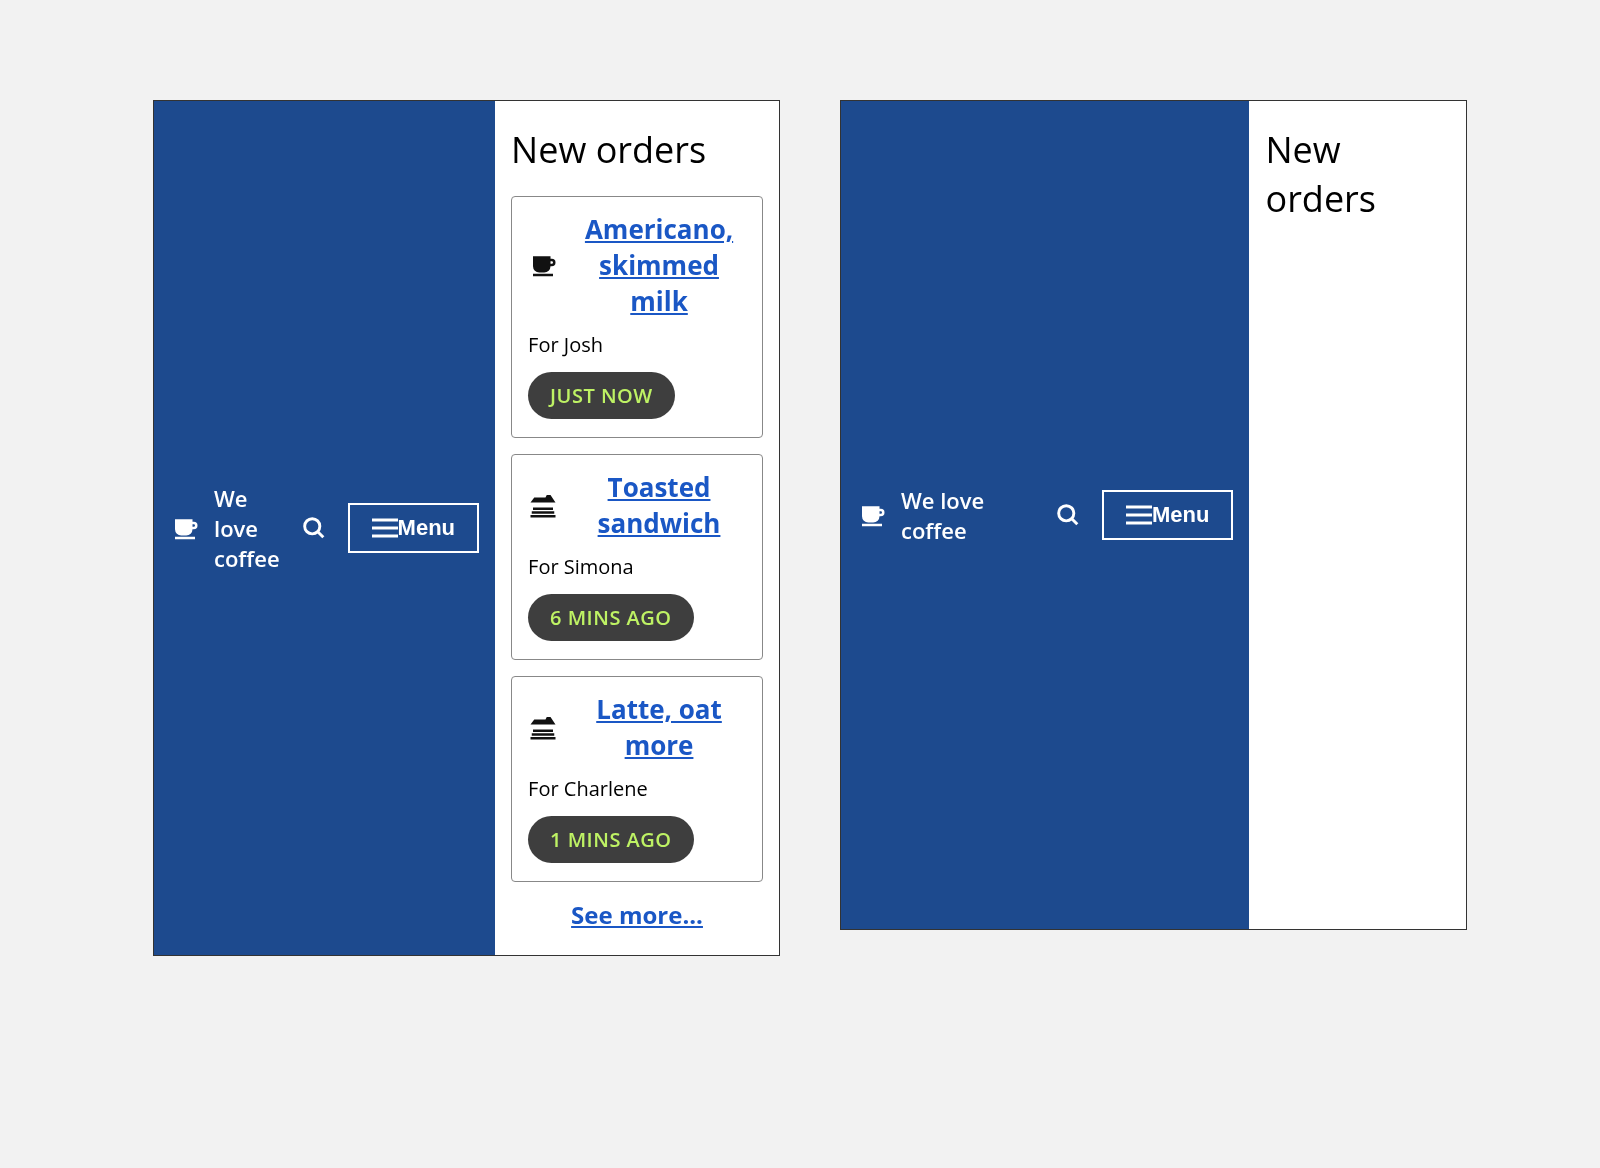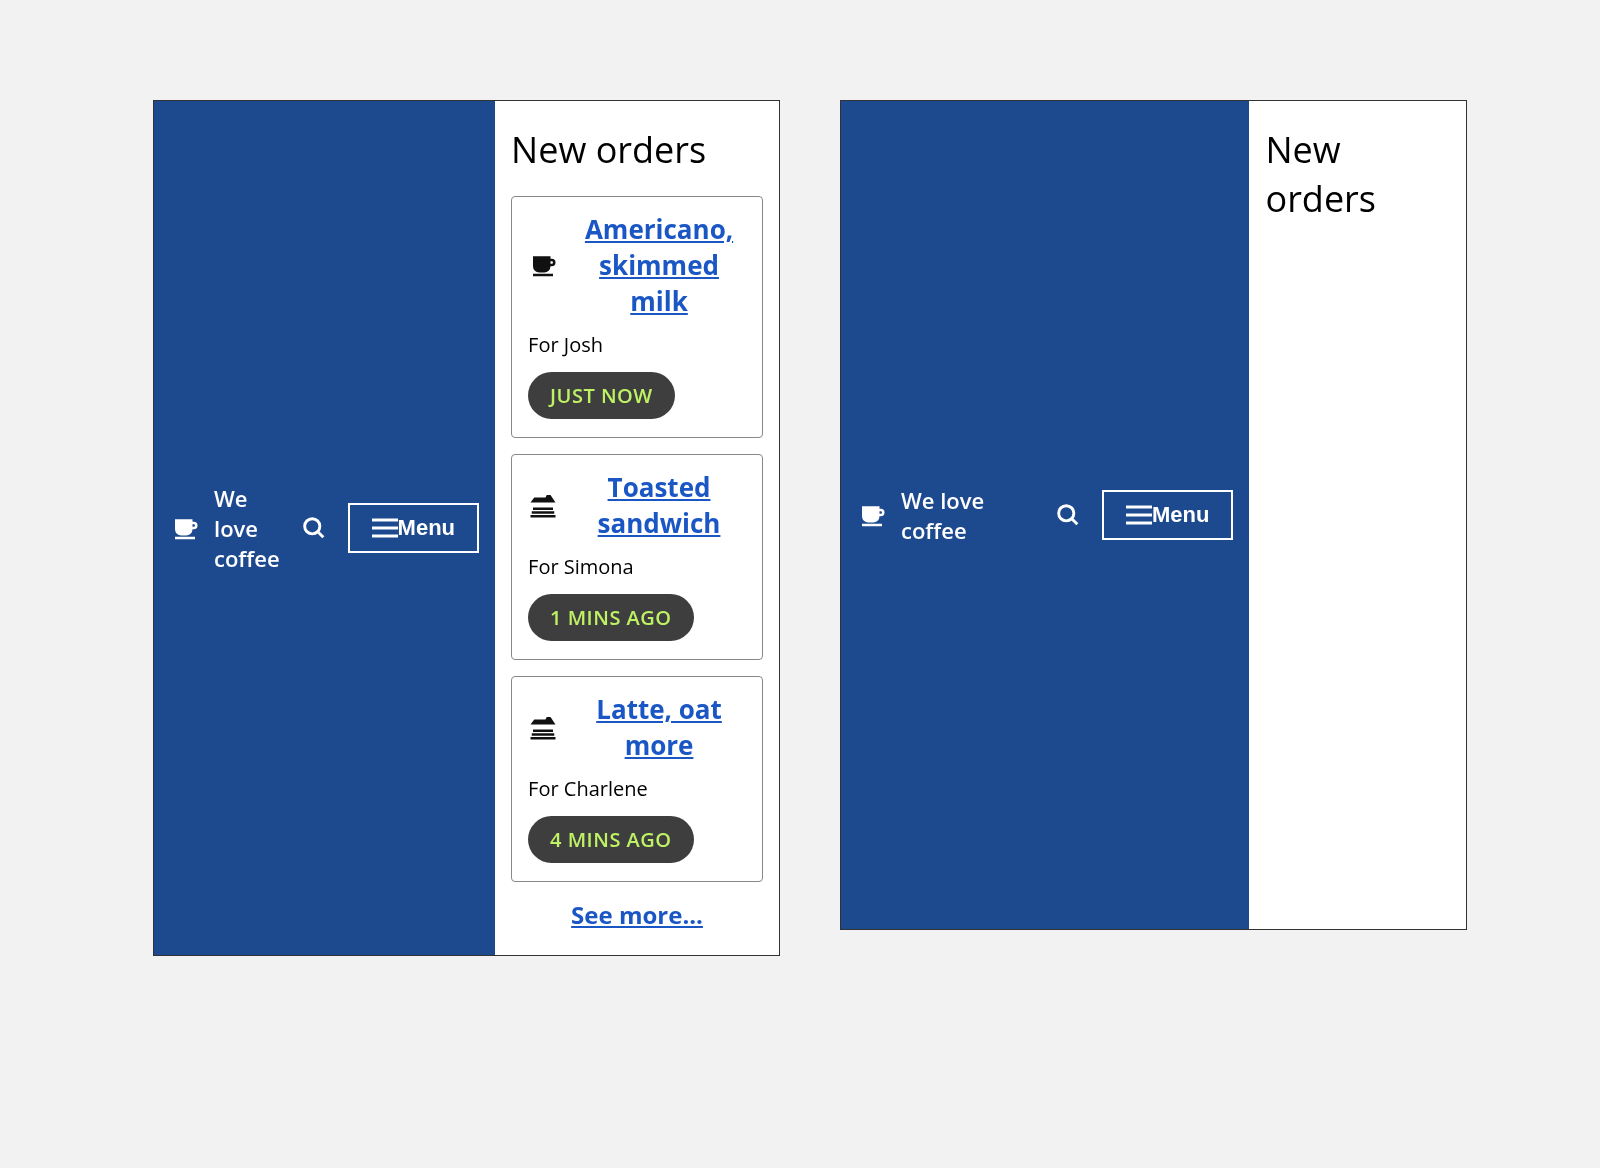--- a/index.html
+++ b/index.html
@@ -165,34 +165,34 @@
     <div class="card">
       <div class="card-head">
         <span>
           <svg width="30" height="30" viewBox="0 0 24 24" fill="#111">
               <path d="M2 20h20v2H2v-2zM3 17h18v2H3v-2zM4 14h16v2H4v-2zM18 4l4 6H2l3-4h9l1-2h3z"></path>
             </svg>
         </span>
         <a href="#">Toasted sandwich</a>
       </div>
       <div class="for-line">For Simona</div>
-      <span class="pill">1 MINS AGO</span>
+      <span class="pill">6 MINS AGO</span>
     </div>
 
     <div class="card">
       <div class="card-head">
         <span>
           <svg width="30" height="30" viewBox="0 0 24 24" fill="#111">
               <path d="M2 20h20v2H2v-2zM3 17h18v2H3v-2zM4 14h16v2H4v-2zM18 4l4 6H2l3-4h9l1-2h3z"></path>
             </svg>
         </span>
         <a href="#">Latte, oat more</a>
       </div>
       <div class="for-line">For Charlene</div>
-      <span class="pill">4 MINS AGO</span>
+      <span class="pill">1 MINS AGO</span>
     </div>
 
     <div class="see-more">
       <a href="#">See more...</a>
     </div>
   </div>
 </div>
 
 <div class="phone right">
   <div class="header">

